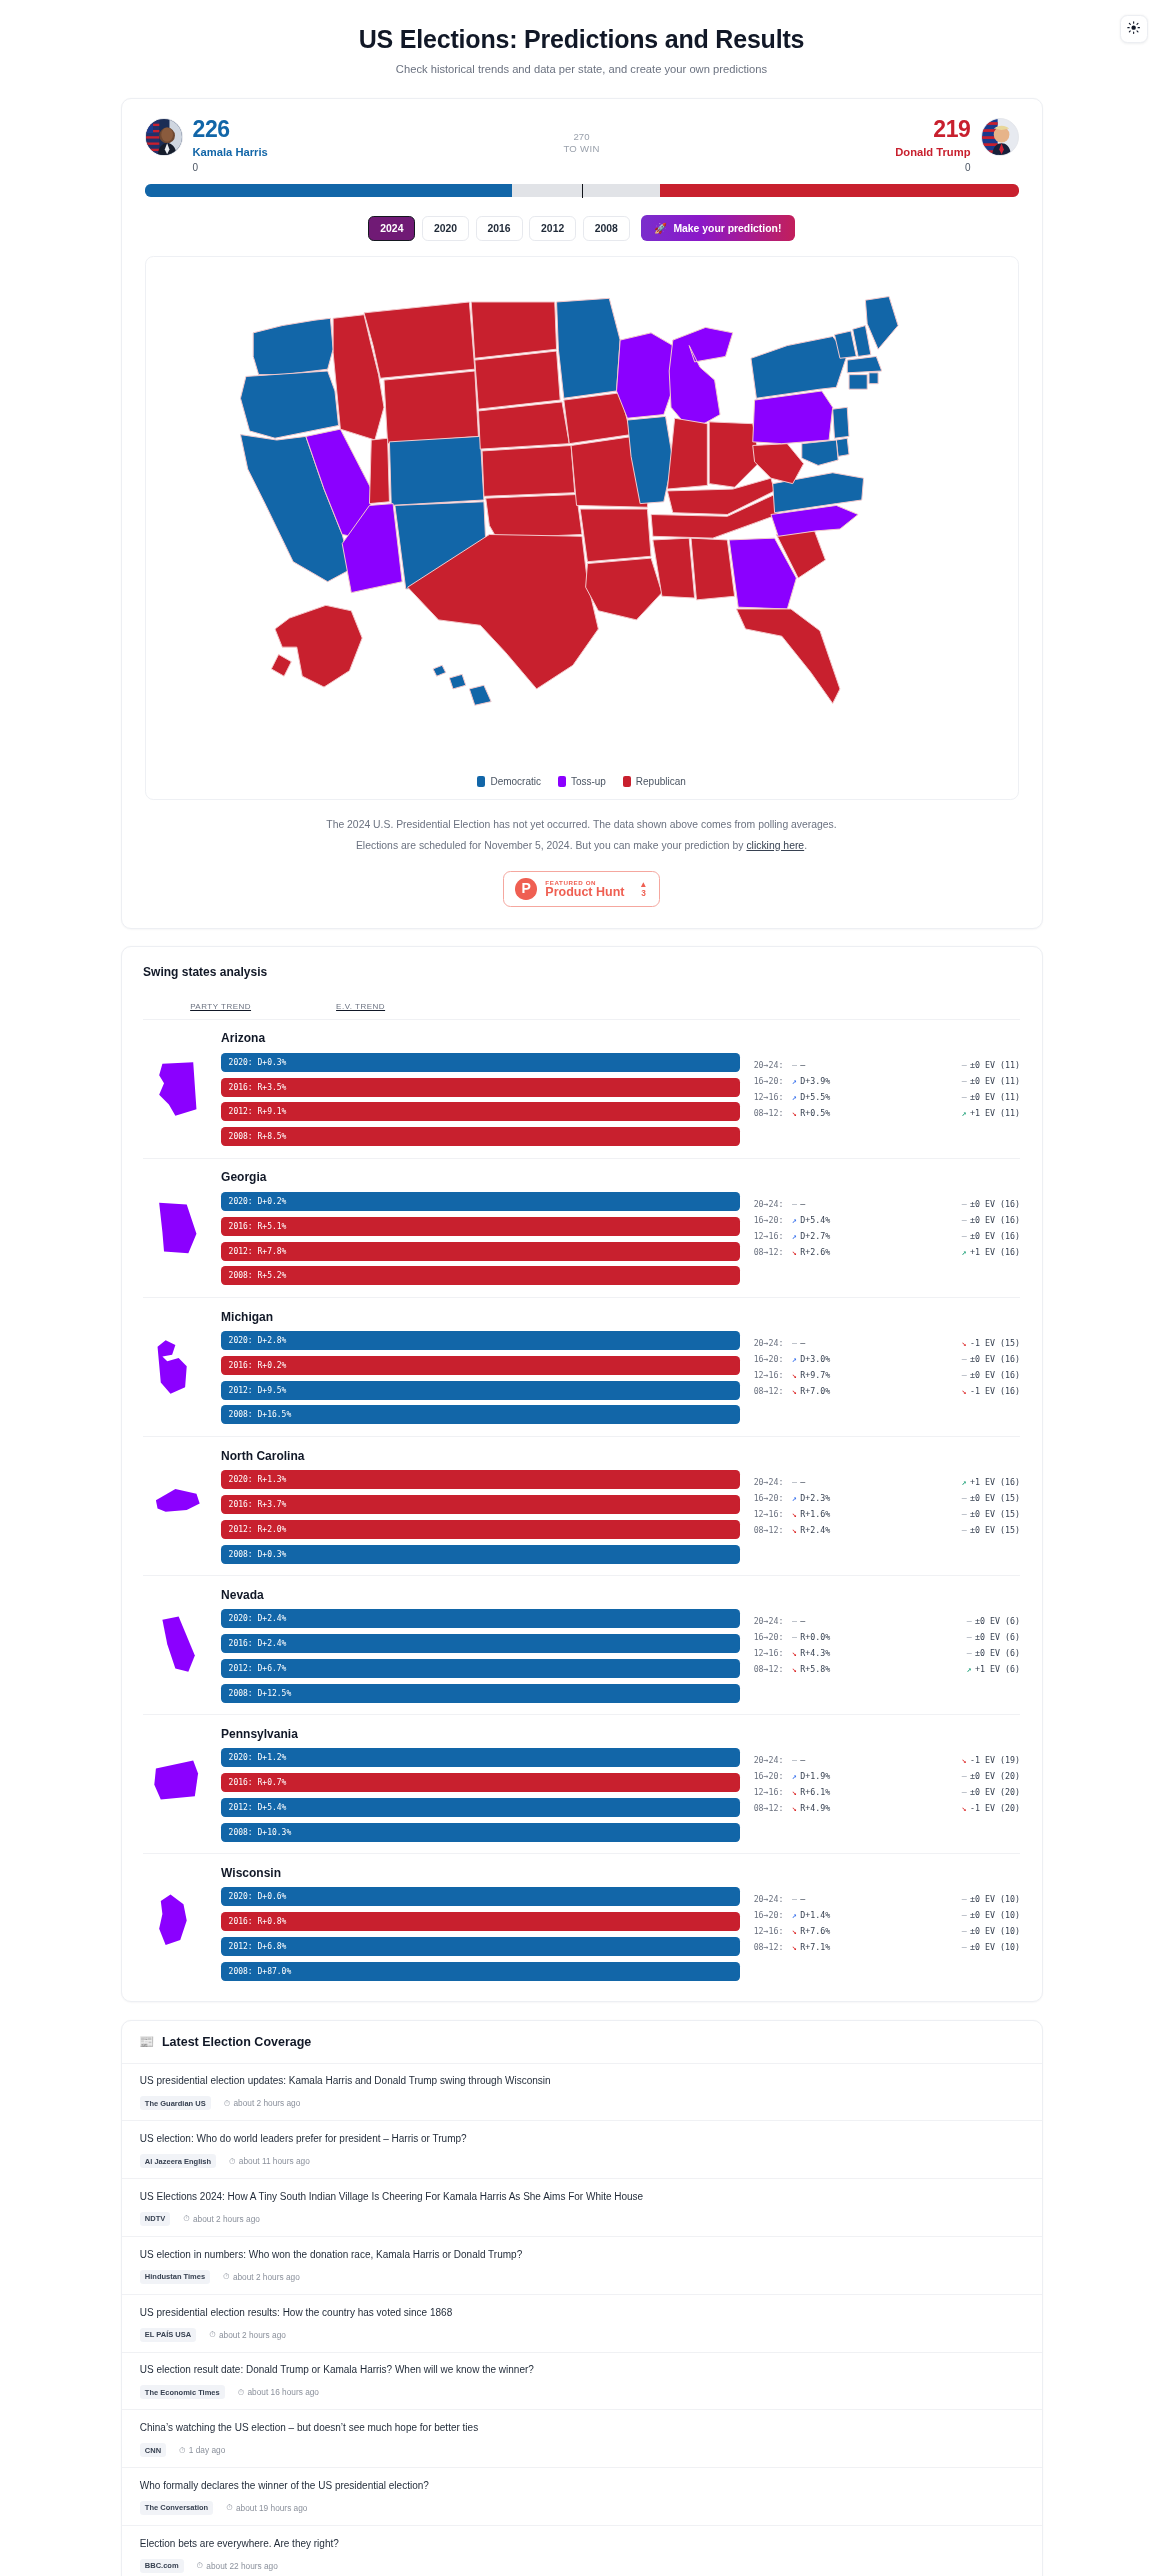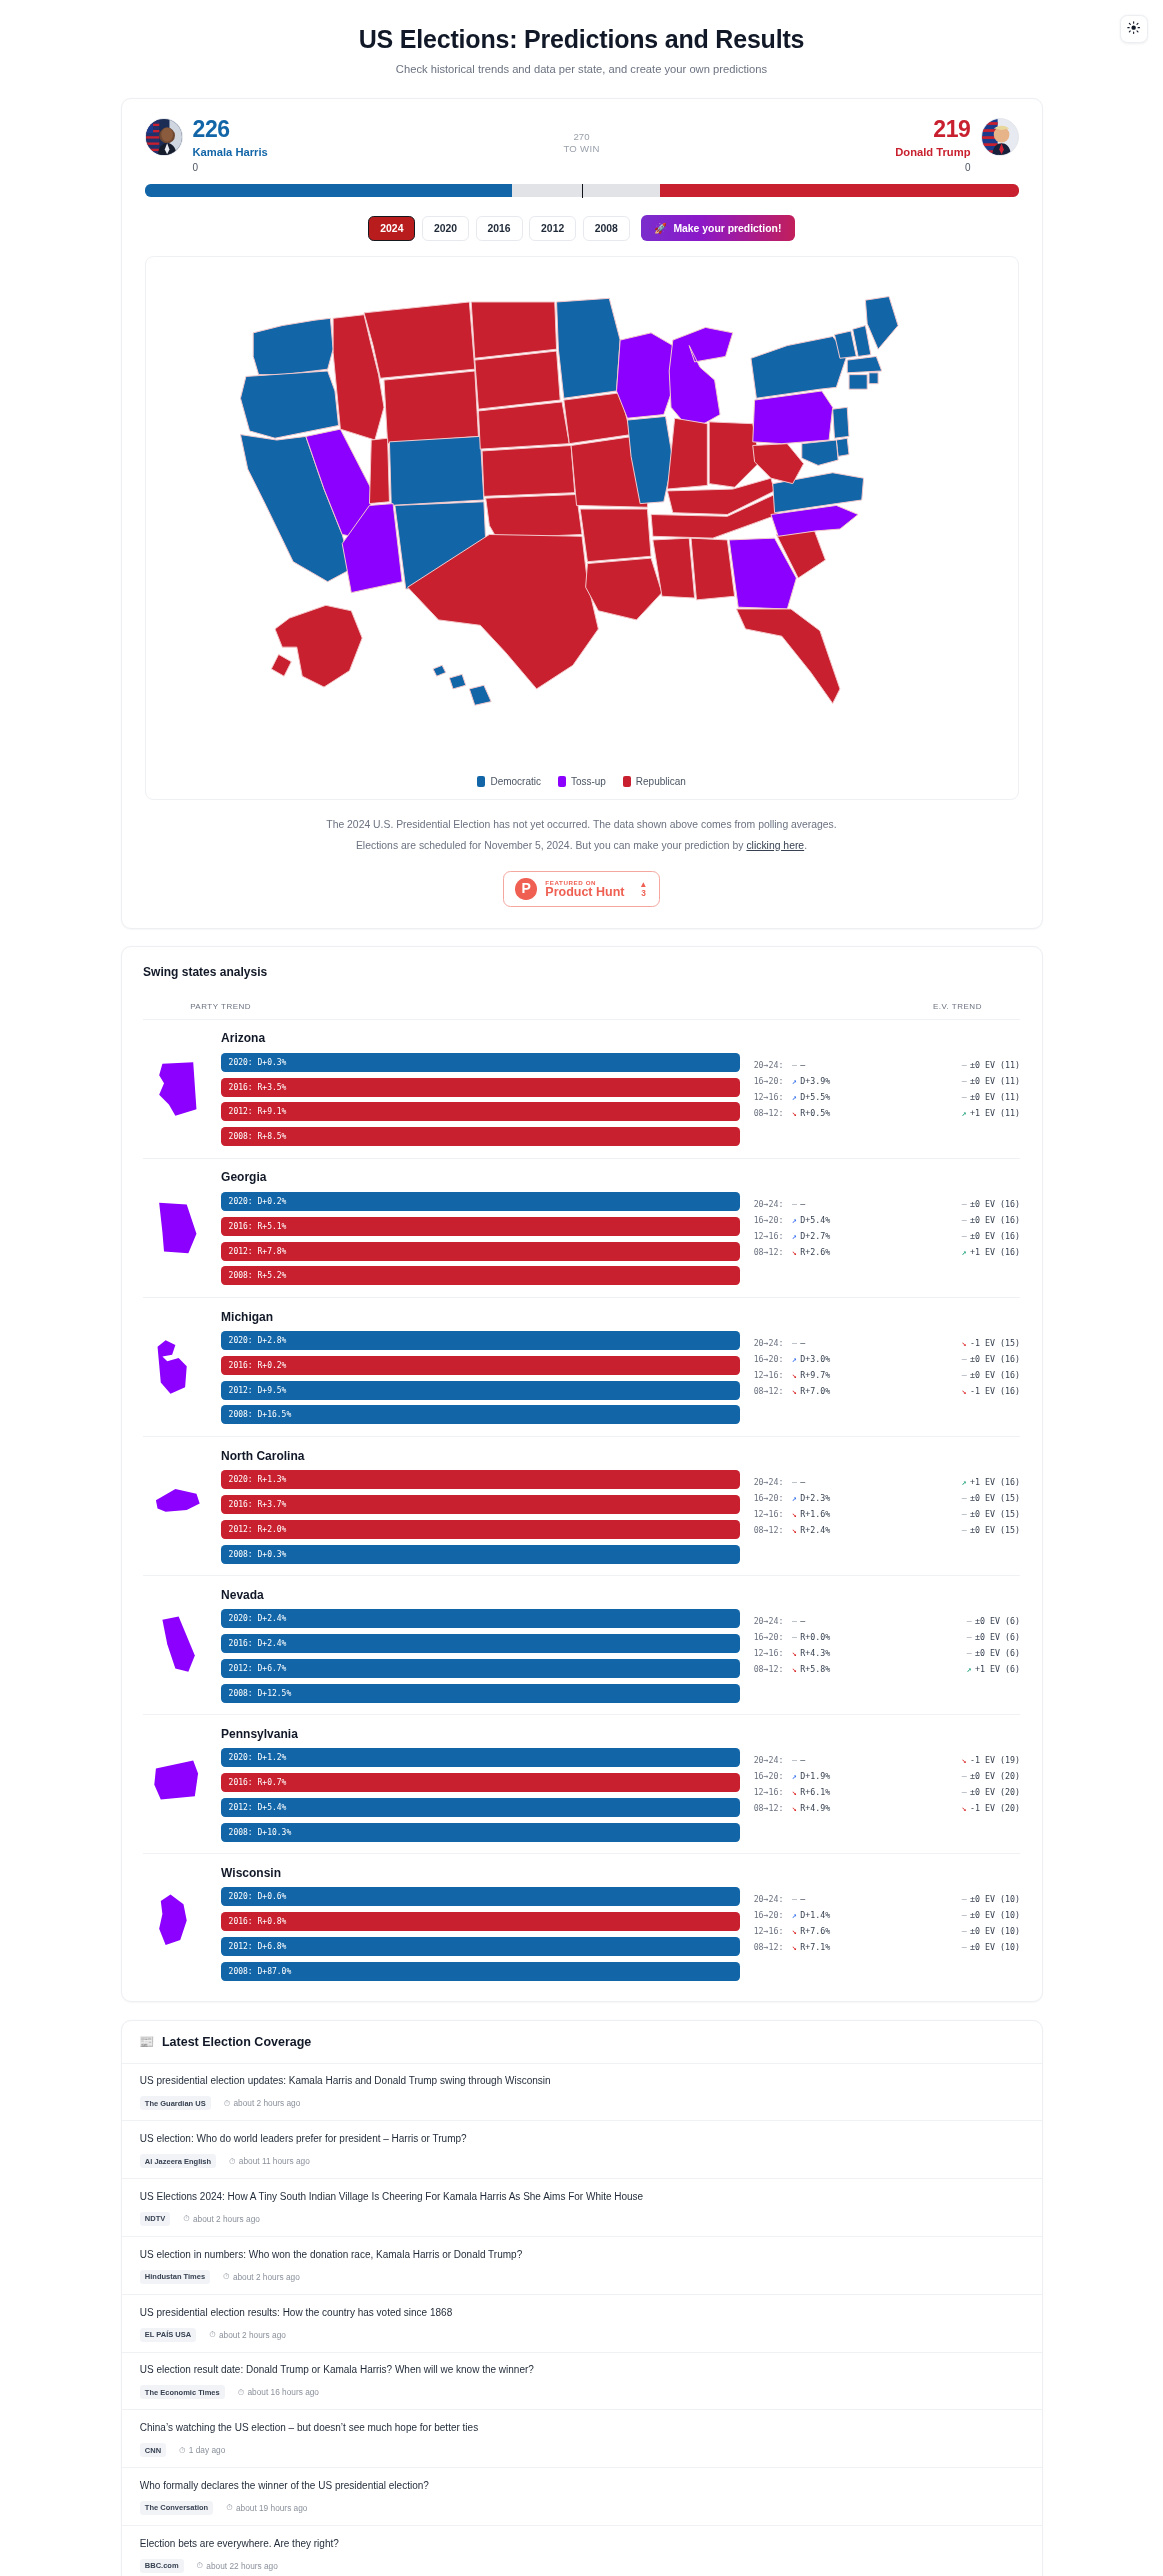--- a/index.html
+++ b/index.html
@@ -79,21 +79,21 @@
   .tabs-row {
     display: flex; justify-content: center; align-items: center; gap: 6.6px;
     padding: 18.3px 0 15px;
   }
   .tab {
     min-width: 47px; padding: 5.8px 10.8px;
     font-size: 10.4px; font-weight: 600; text-align: center;
     border-radius: 5.8px; border: 0.8px solid #e7e9ee; background: #fff; color: #1f2937;
     cursor: pointer;
   }
-  .tab.active { background: #b91c1c; border-color: #14181f; color: #fff; }
+  .tab.active { background: #701a75; border-color: #14181f; color: #fff; }
   .predict-btn {
     margin-left: 5px;
     display: flex; align-items: center; gap: 5.8px;
     padding: 6.6px 13.3px; border-radius: 5.8px; border: none;
     font-size: 10.4px; font-weight: 600; color: #fff; cursor: pointer;
     background: linear-gradient(90deg, #7a2ecc 0%, #8b18c9 38%, #c21f5b 100%);
   }
 
   
   .map-card { margin: 0 23px; border: 0.8px solid #eef0f4; border-radius: 8.3px; background:#fff; }
@@ -123,22 +123,22 @@
   .ph-text .ph-top { font-size: 6.2px; font-weight: 700; letter-spacing: 0.6px; color: #ef5f52; }
   .ph-text .ph-name { font-size: 12.5px; font-weight: 700; color: #ef5f52; line-height: 1.05; }
   .ph-votes { text-align: center; color: #ef5f52; margin-left: 6.6px; }
   .ph-votes .tri { font-size: 8.3px; line-height: 1; }
   .ph-votes .n { font-size: 8.3px; font-weight: 700; }
 
   
   .swing { margin-top: 16.6px; padding: 18.3px 21.6px 8.3px; }
   .swing-title { font-size: 12px; font-weight: 700; margin-bottom: 5px; }
   .swing-head {
-    display: flex; justify-content: space-between; gap: 0;
-    padding: 18.3px 0 7.5px; border-bottom: 0.8px solid #f0f1f4;
+    display: flex; justify-content: flex-start; gap: 0;
+    padding: 18.3px 0 7.5px; border-bottom: 0.8px solid #f0f1f4; text-decoration: underline;
   }
   .swing-head .h { font-size: 8px; letter-spacing: 0.5px; color: #6b7280; text-align: center; }
   .h-party { width: 155px; }
   .h-ev { width: 125px; }
 
   .state-row { display: flex; align-items: center; padding: 11.6px 0; border-bottom: 0.8px solid #f0f1f4; }
   .state-row:last-child { border-bottom: none; }
   .state-thumb { width: 68px; flex: none; display: flex; align-items: center; justify-content: center; }
   .state-thumb svg { display: block; }
   .state-main { flex: 1; padding-left: 10px; }

